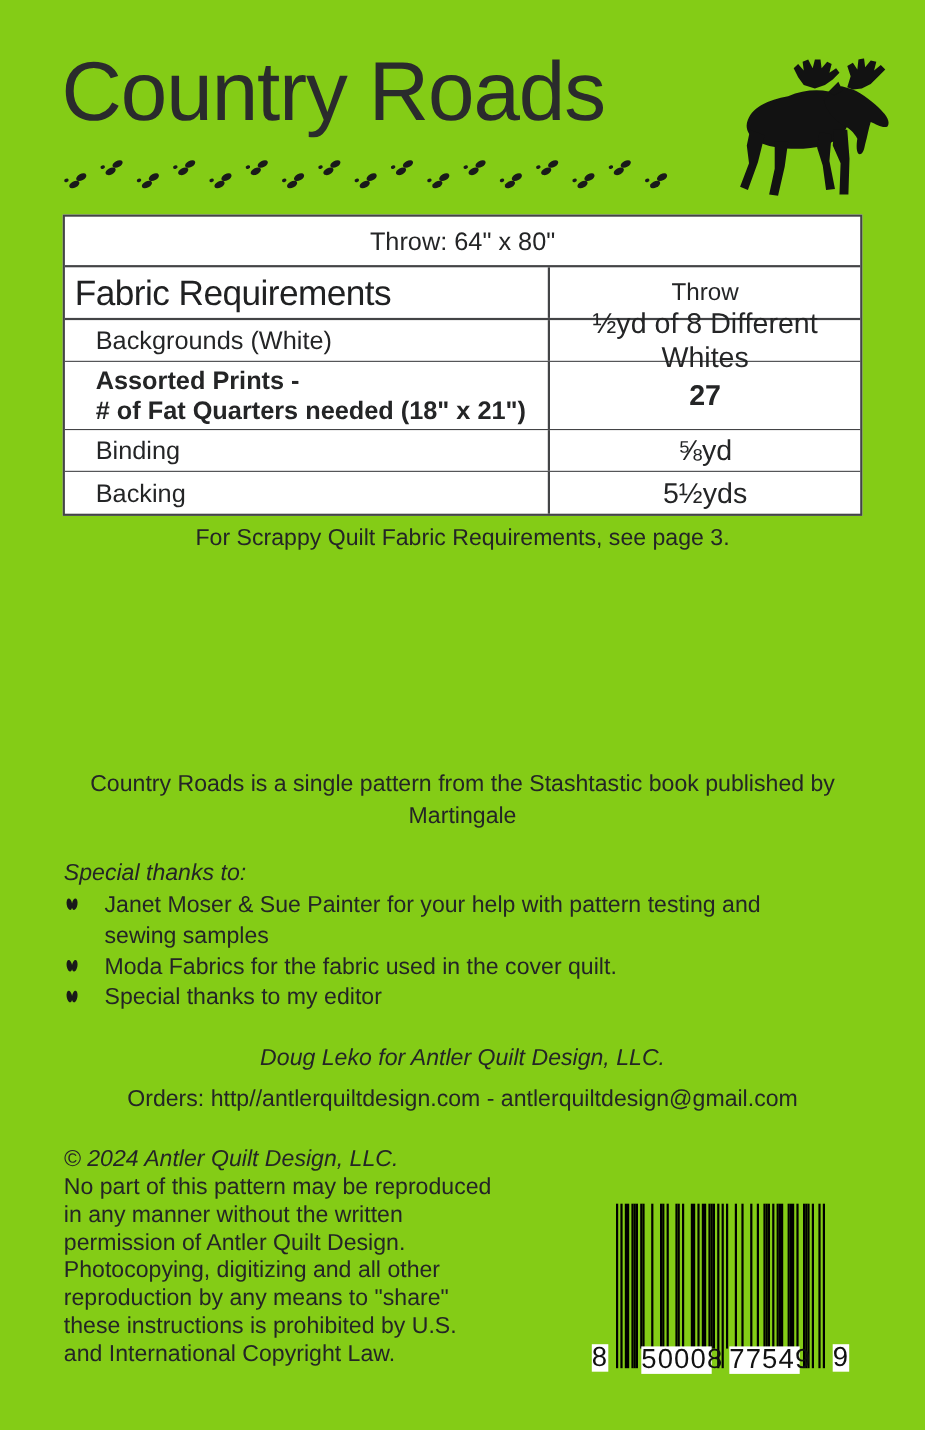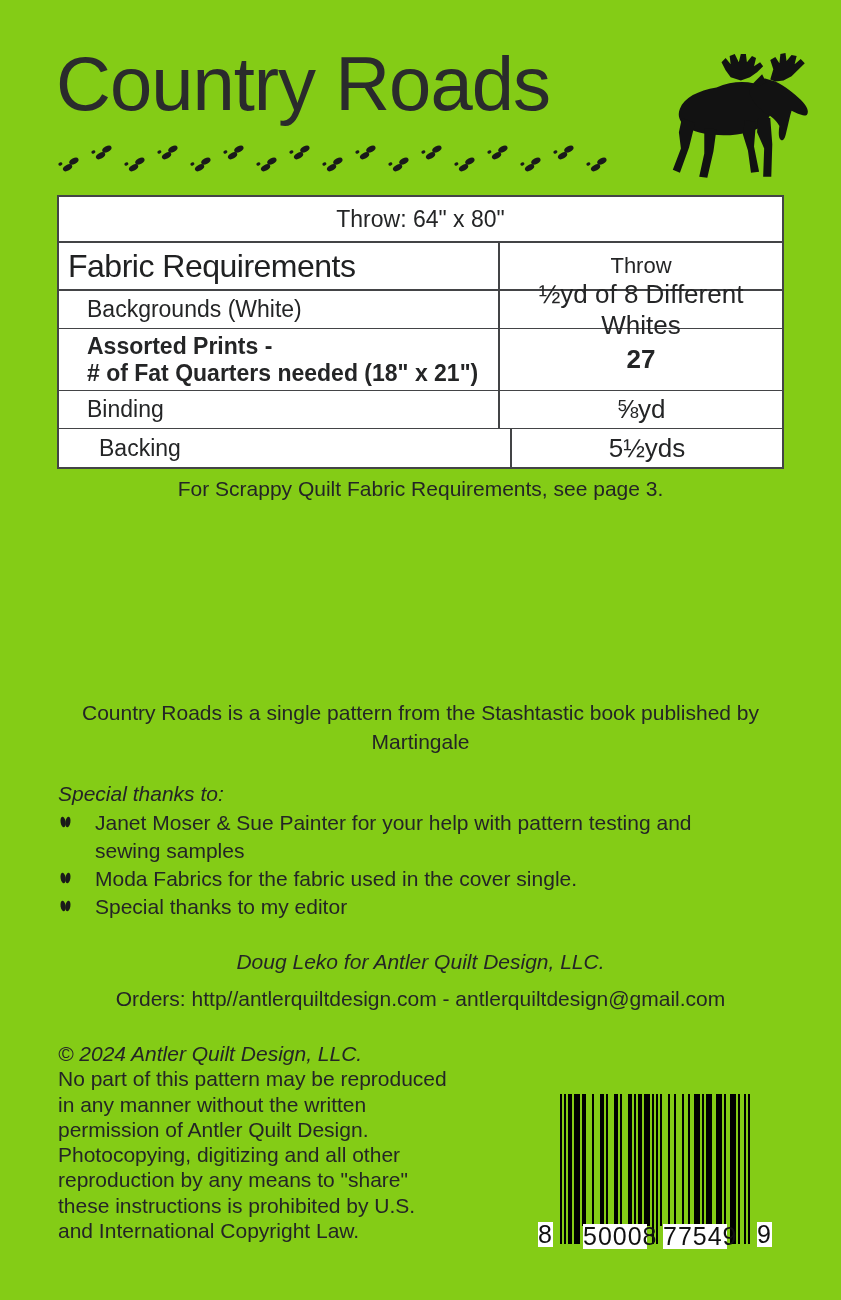--- a/index.html
+++ b/index.html
@@ -51,21 +51,21 @@
   .t-row:last-child{border-bottom:none;}
   .t-label{
     width:439px;box-sizing:border-box;padding-left:28px;
     display:flex;flex-direction:column;justify-content:center;
     font-size:23px;line-height:27px;
   }
   .t-value{
     flex:1;display:flex;align-items:center;justify-content:center;
     font-size:26px;border-left:2px solid #434446;text-align:center;
   }
-  .h37{height:37px;} .h60{height:61px;font-weight:bold;} .h38{height:38px;padding-left:12px;}
+  .h37{height:37px;} .h60{height:61px;font-weight:bold;} .h38{height:38px;}
   
   .note{
     position:absolute;left:0;right:0;top:477px;
     text-align:center;font-size:21px;
   }
   .about{
     position:absolute;left:0;right:0;top:698px;
     text-align:center;font-size:21px;line-height:29px;
   }
   .thanks-heading{
@@ -295,21 +295,21 @@
       </span>
       <span class="thanks-text">Janet Moser &amp; Sue Painter for your help with pattern testing and sewing samples</span>
     </li>
     <li class="thanks-item">
       <span class="bullet">
         <svg viewBox="0 0 13 16" aria-hidden="true">
           <ellipse cx="4.1" cy="8" rx="2.5" ry="5.3" transform="rotate(-9 4.1 8)"></ellipse>
           <ellipse cx="8.9" cy="8" rx="2.5" ry="5.3" transform="rotate(9 8.9 8)"></ellipse>
         </svg>
       </span>
-      <span class="thanks-text">Moda Fabrics for the fabric used in the cover single.</span>
+      <span class="thanks-text">Moda Fabrics for the fabric used in the cover quilt.</span>
     </li>
     <li class="thanks-item">
       <span class="bullet">
         <svg viewBox="0 0 13 16" aria-hidden="true">
           <ellipse cx="4.1" cy="8" rx="2.5" ry="5.3" transform="rotate(-9 4.1 8)"></ellipse>
           <ellipse cx="8.9" cy="8" rx="2.5" ry="5.3" transform="rotate(9 8.9 8)"></ellipse>
         </svg>
       </span>
       <span class="thanks-text">Special thanks to my editor</span>
     </li>

